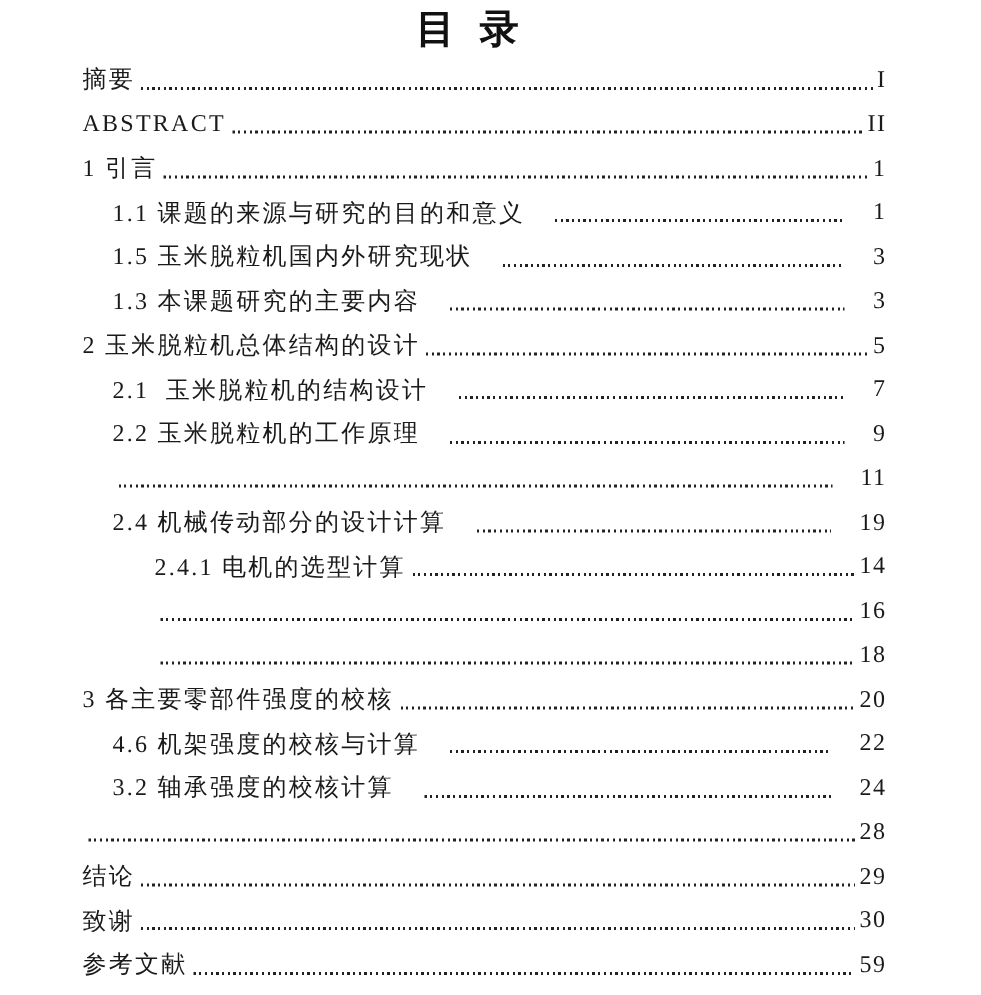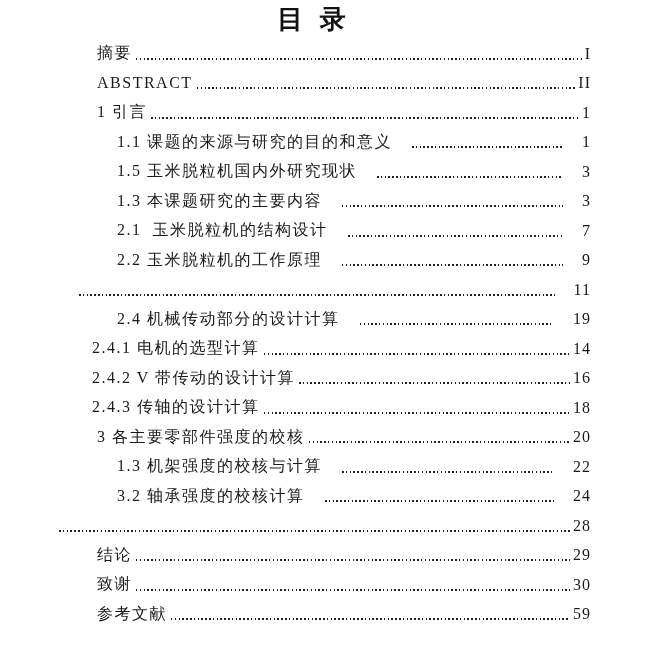--- a/index.html
+++ b/index.html
@@ -37,42 +37,41 @@
   .toc-row {
     display: flex;
     align-items: center;
     height: 29.5px;
   }
   .toc-row .entry-label {
     font-size: 16px;
     letter-spacing: 1.5px;
     white-space: pre;
     flex: 0 0 auto;
-    margin-left: 42px;
   }
   .toc-row .dot-leader {
     flex: 1 1 auto;
     height: 2px;
     margin: 0 3px 0 4px;
     transform: translateY(5px);
     background-image: repeating-linear-gradient(
       to right,
       #222222 0px, #222222 1.5px,
       transparent 1.5px, transparent 3.8px
     );
   }
   .toc-row .entry-page {
     flex: 0 0 auto;
     font-size: 16px;
     letter-spacing: 1px;
     text-align: right;
   }
   .lvl1 { padding-left: 55px; }
   .lvl2 { padding-left: 75px; gap: 16px; }
-  .lvl3 { padding-left: 50px; }
+  .lvl3 { padding-left: 103px; }
 </style>
 </head>
 <body>
 
 <div class="page">
   <h1 class="doc-title">目 录</h1>
 
   <div class="toc-list">
       <div class="toc-row lvl1">
         <span class="entry-label">摘要</span>
@@ -97,20 +96,25 @@
       <div class="toc-row lvl2">
         <span class="entry-label">1.5 玉米脱粒机国内外研究现状</span>
         <span class="dot-leader"></span>
         <span class="entry-page">3</span>
       </div>
       <div class="toc-row lvl2">
         <span class="entry-label">1.3 本课题研究的主要内容</span>
         <span class="dot-leader"></span>
         <span class="entry-page">3</span>
       </div>
+      <div class="toc-row lvl1">
+        <span class="entry-label">2 玉米脱粒机总体结构的设计</span>
+        <span class="dot-leader"></span>
+        <span class="entry-page">5</span>
+      </div>
       <div class="toc-row lvl2">
         <span class="entry-label">2.1  玉米脱粒机的结构设计</span>
         <span class="dot-leader"></span>
         <span class="entry-page">7</span>
       </div>
       <div class="toc-row lvl2">
         <span class="entry-label">2.2 玉米脱粒机的工作原理</span>
         <span class="dot-leader"></span>
         <span class="entry-page">9</span>
       </div>
@@ -122,36 +126,34 @@
         <span class="entry-label">2.4 机械传动部分的设计计算</span>
         <span class="dot-leader"></span>
         <span class="entry-page">19</span>
       </div>
       <div class="toc-row lvl3">
         <span class="entry-label">2.4.1 电机的选型计算</span>
         <span class="dot-leader"></span>
         <span class="entry-page">14</span>
       </div>
       <div class="toc-row lvl3">
-        <span class="entry-label">2.4.2 V 带传动的设计计算</span>
         <span class="dot-leader"></span>
         <span class="entry-page">16</span>
       </div>
       <div class="toc-row lvl3">
-        <span class="entry-label">2.4.3 传轴的设计计算</span>
         <span class="dot-leader"></span>
         <span class="entry-page">18</span>
       </div>
       <div class="toc-row lvl1">
         <span class="entry-label">3 各主要零部件强度的校核</span>
         <span class="dot-leader"></span>
         <span class="entry-page">20</span>
       </div>
       <div class="toc-row lvl2">
-        <span class="entry-label">1.3 机架强度的校核与计算</span>
+        <span class="entry-label">4.6 机架强度的校核与计算</span>
         <span class="dot-leader"></span>
         <span class="entry-page">22</span>
       </div>
       <div class="toc-row lvl2">
         <span class="entry-label">3.2 轴承强度的校核计算</span>
         <span class="dot-leader"></span>
         <span class="entry-page">24</span>
       </div>
       <div class="toc-row lvl1">
         <span class="dot-leader"></span>

